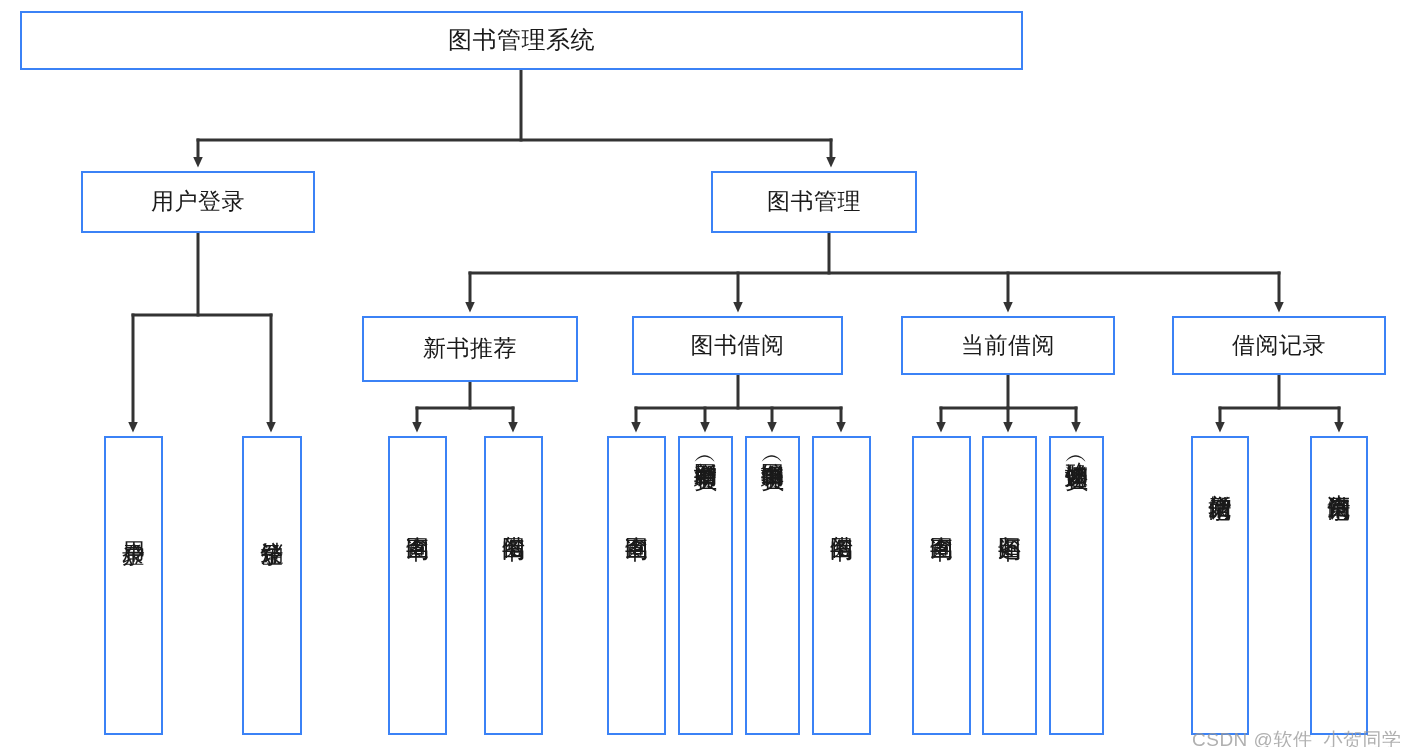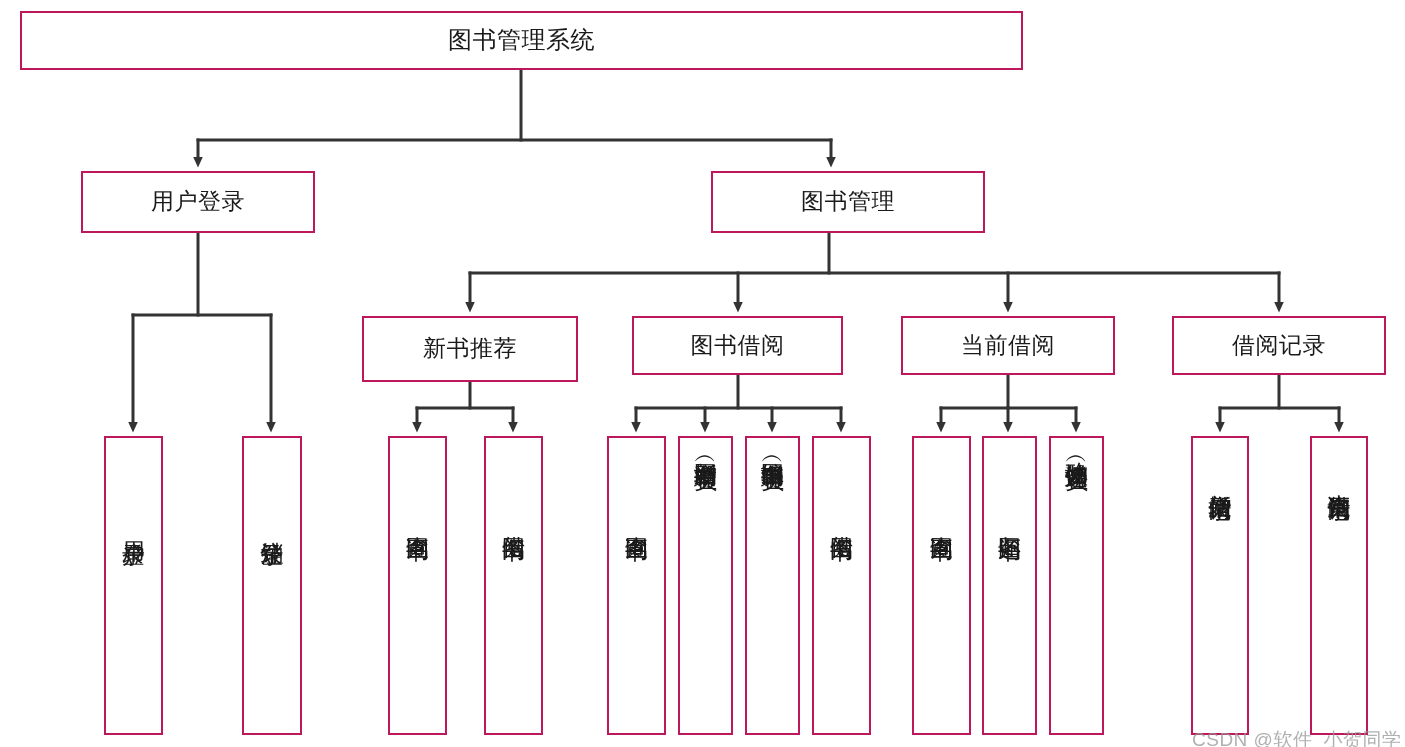--- a/index.html
+++ b/index.html
@@ -22,21 +22,21 @@
     left: 0;
     top: 0;
     width: 1405px;
     height: 747px;
     pointer-events: none;
   }
   .node {
     position: absolute;
     box-sizing: border-box;
     background: #ffffff;
-    border: 2px solid #be185d;
+    border: 2px solid #3b82f6;
     display: flex;
     align-items: center;
     justify-content: center;
     color: #1a1a1a;
   }
   .node .label {
     display: block;
     line-height: 1.04;
     letter-spacing: 0.5px;
   }
@@ -128,21 +128,21 @@
     </g>
   </svg>
 
   <div class="node h root" style="left:20px; top:11px; width:1003px; height:59px;">
     <span class="label">图书管理系统</span>
   </div>
 
   <div class="node h" style="left:81px; top:171px; width:234px; height:62px;">
     <span class="label">用户登录</span>
   </div>
-  <div class="node h" style="left:711px; top:171px; width:274px; height:62px;">
+  <div class="node h" style="left:711px; top:171px; width:206px; height:62px;">
     <span class="label">图书管理</span>
   </div>
 
   <div class="node h" style="left:362px; top:316px; width:216px; height:66px;">
     <span class="label">新书推荐</span>
   </div>
   <div class="node h" style="left:632px; top:316px; width:211px; height:59px;">
     <span class="label">图书借阅</span>
   </div>
   <div class="node h" style="left:901px; top:316px; width:214px; height:59px;">

